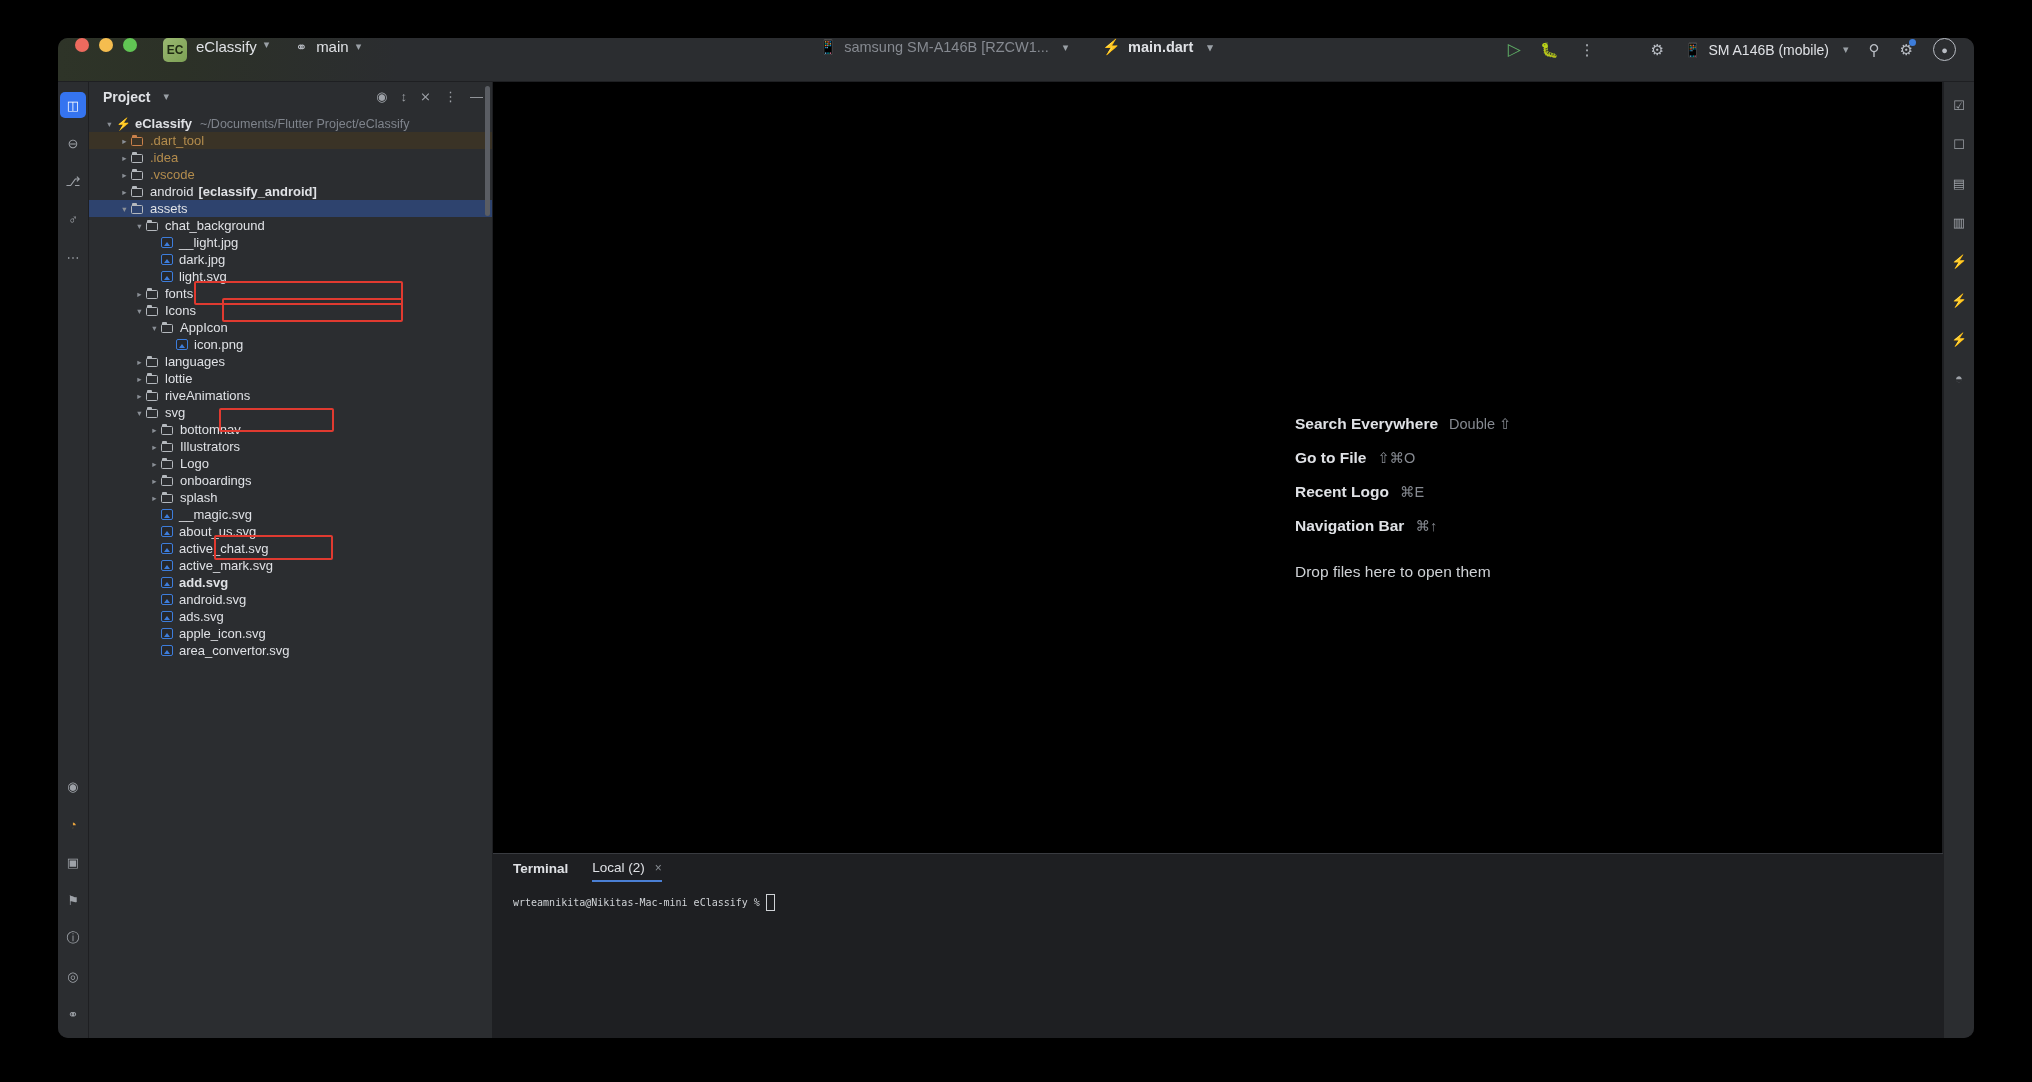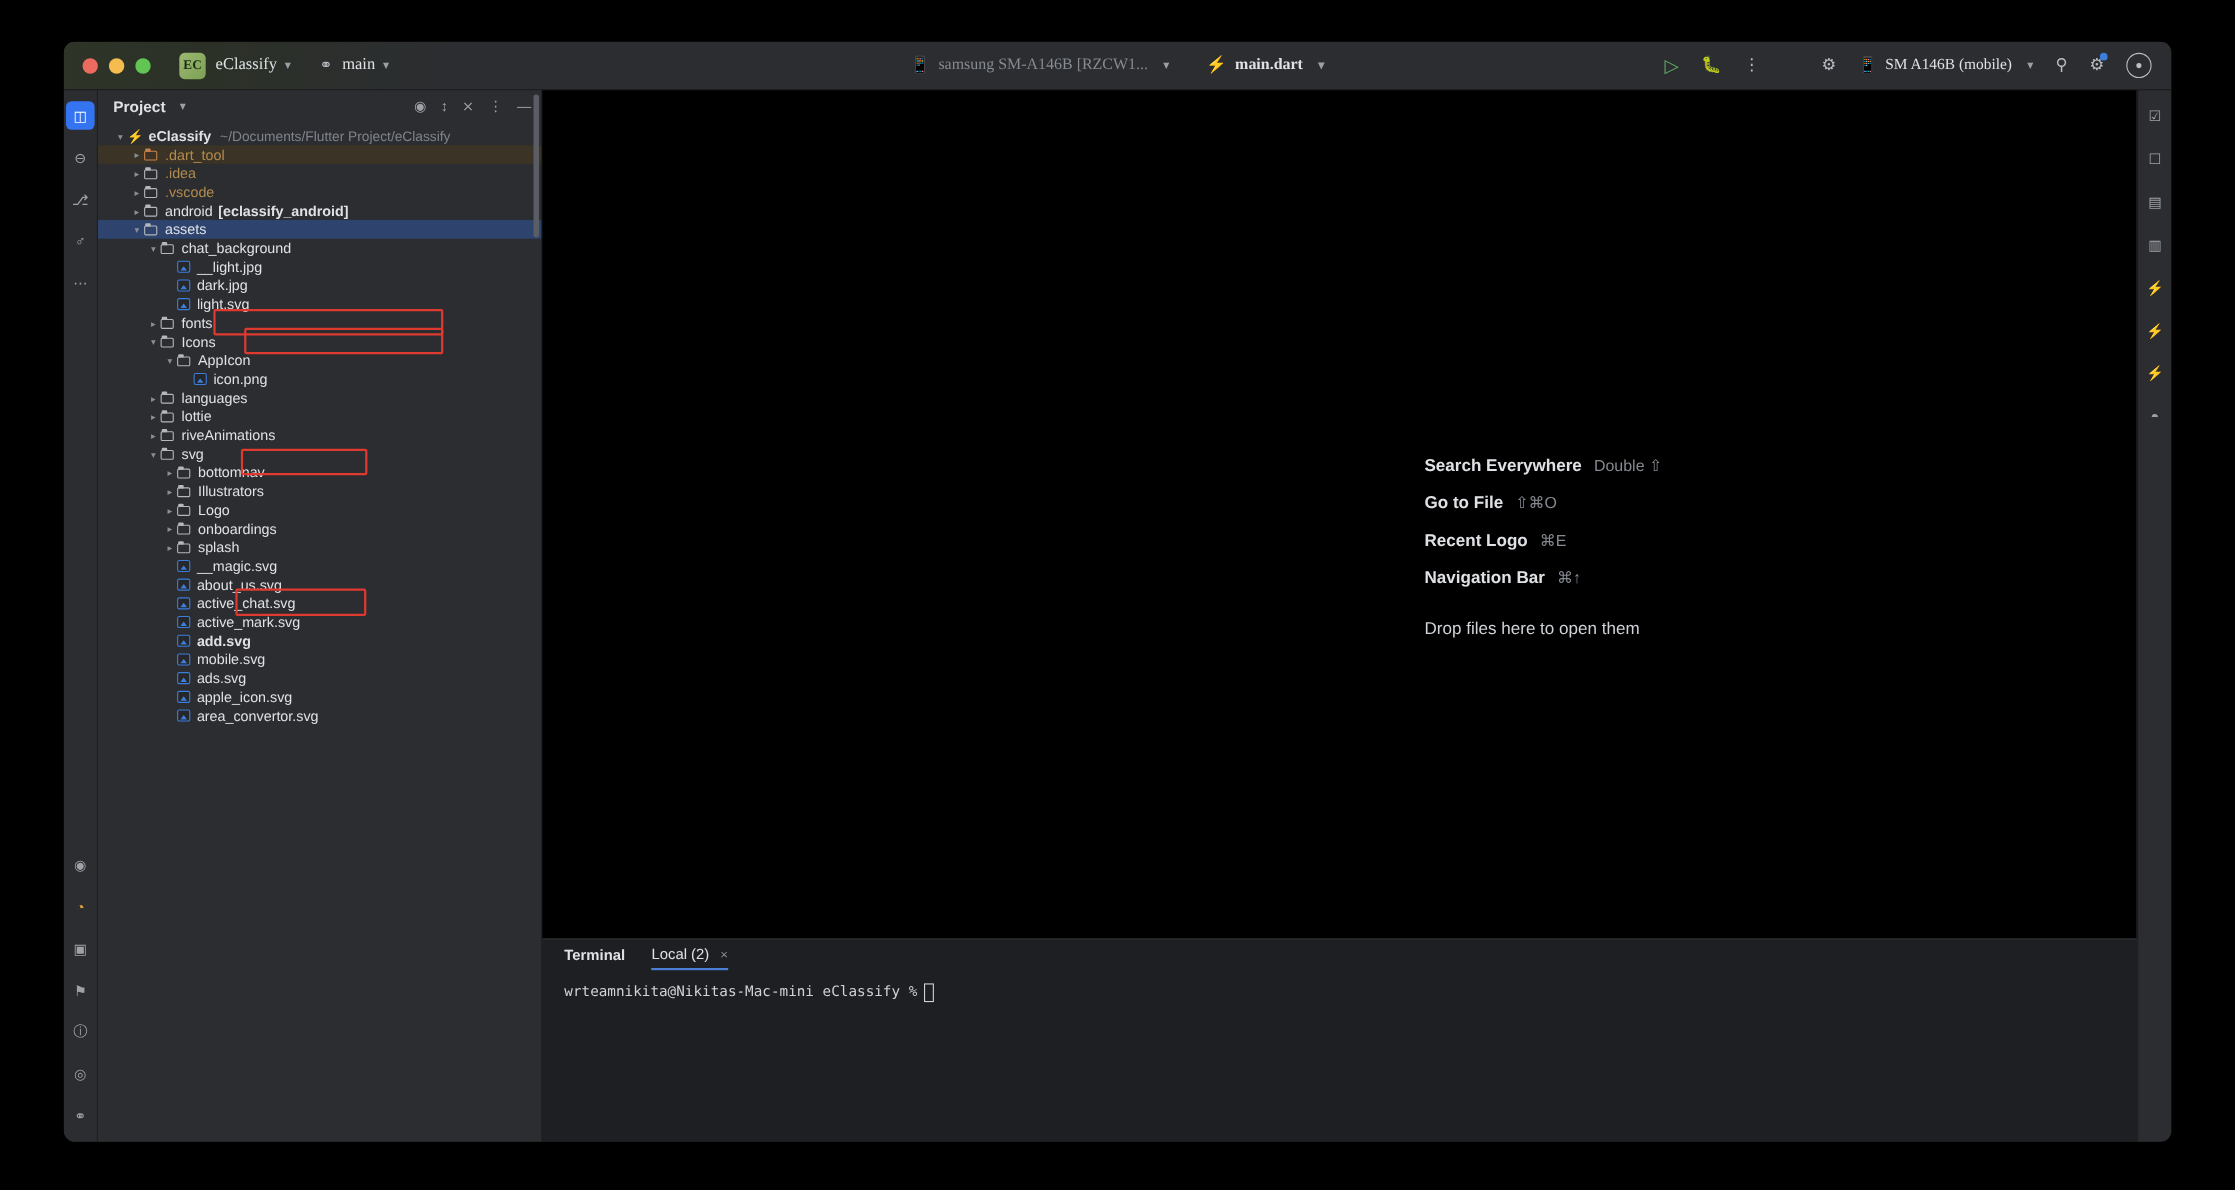--- a/index.html
+++ b/index.html
@@ -17,23 +17,22 @@
     border-radius: 10px;
     overflow: hidden;
     box-shadow: 0 6px 30px rgba(0,0,0,0.8);
   }
 
   
   .titlebar {
     position: relative;
     height: 43px;
     background: linear-gradient(to right, #2e3428 0%, #2c3127 120px, #2b2d30 340px, #2b2d30 100%);
-    display: flex; align-items: center;
+    display: flex; align-items: flex-start;
     border-bottom: 1px solid #1e1f22;
-    font-family: Liberation Serif, serif;
   }
   .traffic { display: flex; gap: 10px; padding-left: 17px; align-items: center; }
   .dot { width: 14px; height: 14px; border-radius: 50%; }
   .dot.r { background: #ed6a5e; }
   .dot.y { background: #f5bd4f; }
   .dot.g { background: #61c554; }
 
   .proj-badge {
     width: 24px; height: 24px; border-radius: 5px;
     background: linear-gradient(135deg,#9ab871,#7da155);
@@ -183,21 +182,21 @@
   .terminal { height: 185px; background: #1e1f22; display: flex; flex-direction: column; border-top: 1px solid #393b40; }
   .term-tabs { height: 28px; display: flex; align-items: flex-end; padding-left: 20px; gap: 24px; }
   .term-title { color: #dfe1e5; font-size: 13.5px; font-weight: bold; padding-bottom: 6px; }
   .term-tab {
     display: flex; align-items: center; gap: 10px;
     padding-bottom: 5px; border-bottom: 2px solid #4a7fd4;
   }
   .term-tab-label { color: #dfe1e5; font-size: 13.5px; }
   .term-x { color: #8a8f96; font-size: 12px; }
   .term-body { flex: 1; padding: 12px 0 0 20px; }
-  .prompt { color: #cfd2d6; font-family: "DejaVu Sans Mono", monospace; font-size: 13px; display: flex; align-items: flex-start; }
+  .prompt { color: #cfd2d6; font-family: "DejaVu Sans Mono", monospace; font-size: 10px; display: flex; align-items: center; }
   .caret { display: inline-block; width: 7px; height: 15px; border: 1px solid #cfd2d6; margin-left: 6px; }
 
   
   .rrail {
     width: 30px; background: #2b2d30;
     display: flex; flex-direction: column; align-items: center;
     padding-top: 10px; flex-shrink: 0; border-left: 1px solid #1e1f22;
   }
   .rrail-ic {
     width: 26px; height: 26px; margin-bottom: 13px;
@@ -432,21 +431,21 @@
             <span class="lbl">active_mark.svg</span>
           </div>
           <div class="row" style="padding-left: 59px; font-weight: bold;">
             <span class="arrow none">&nbsp;</span>
             <span class="imgico"></span>
             <span class="lbl">add.svg</span>
           </div>
           <div class="row" style="padding-left: 59px;">
             <span class="arrow none">&nbsp;</span>
             <span class="imgico"></span>
-            <span class="lbl">mobile.svg</span>
+            <span class="lbl">android.svg</span>
           </div>
           <div class="row" style="padding-left: 59px;">
             <span class="arrow none">&nbsp;</span>
             <span class="imgico"></span>
             <span class="lbl">ads.svg</span>
           </div>
           <div class="row" style="padding-left: 59px;">
             <span class="arrow none">&nbsp;</span>
             <span class="imgico"></span>
             <span class="lbl">apple_icon.svg</span>

